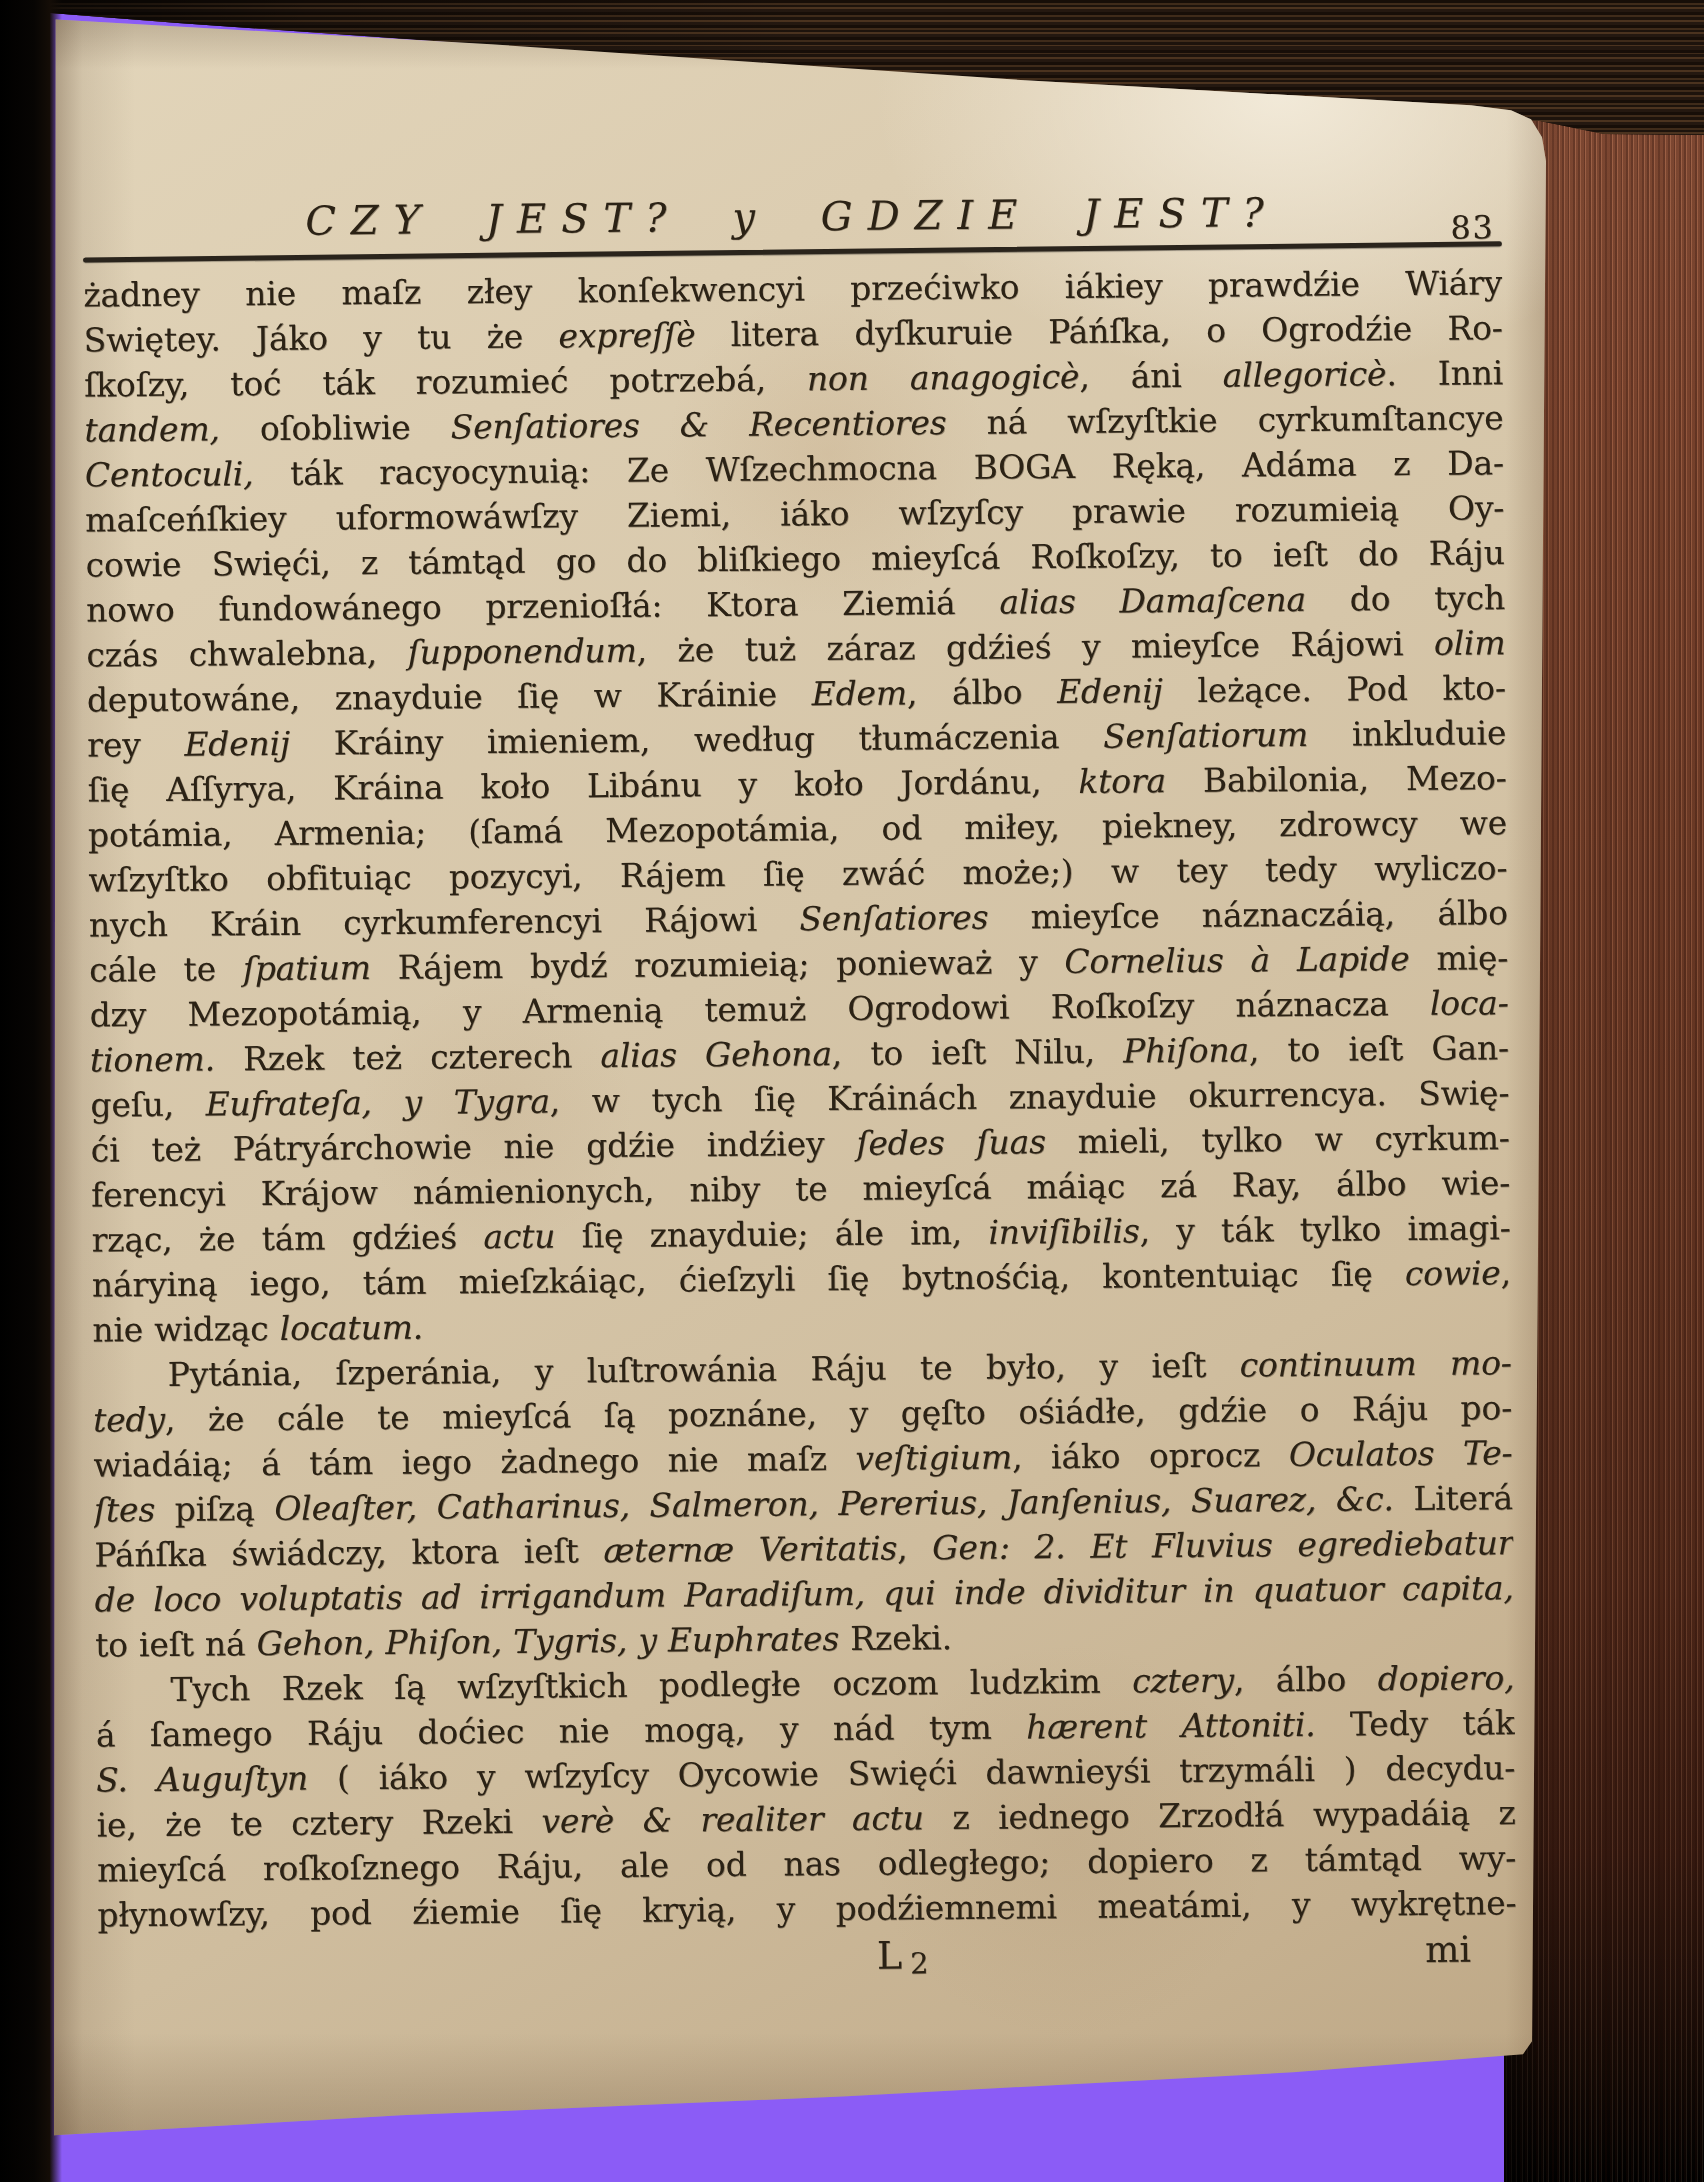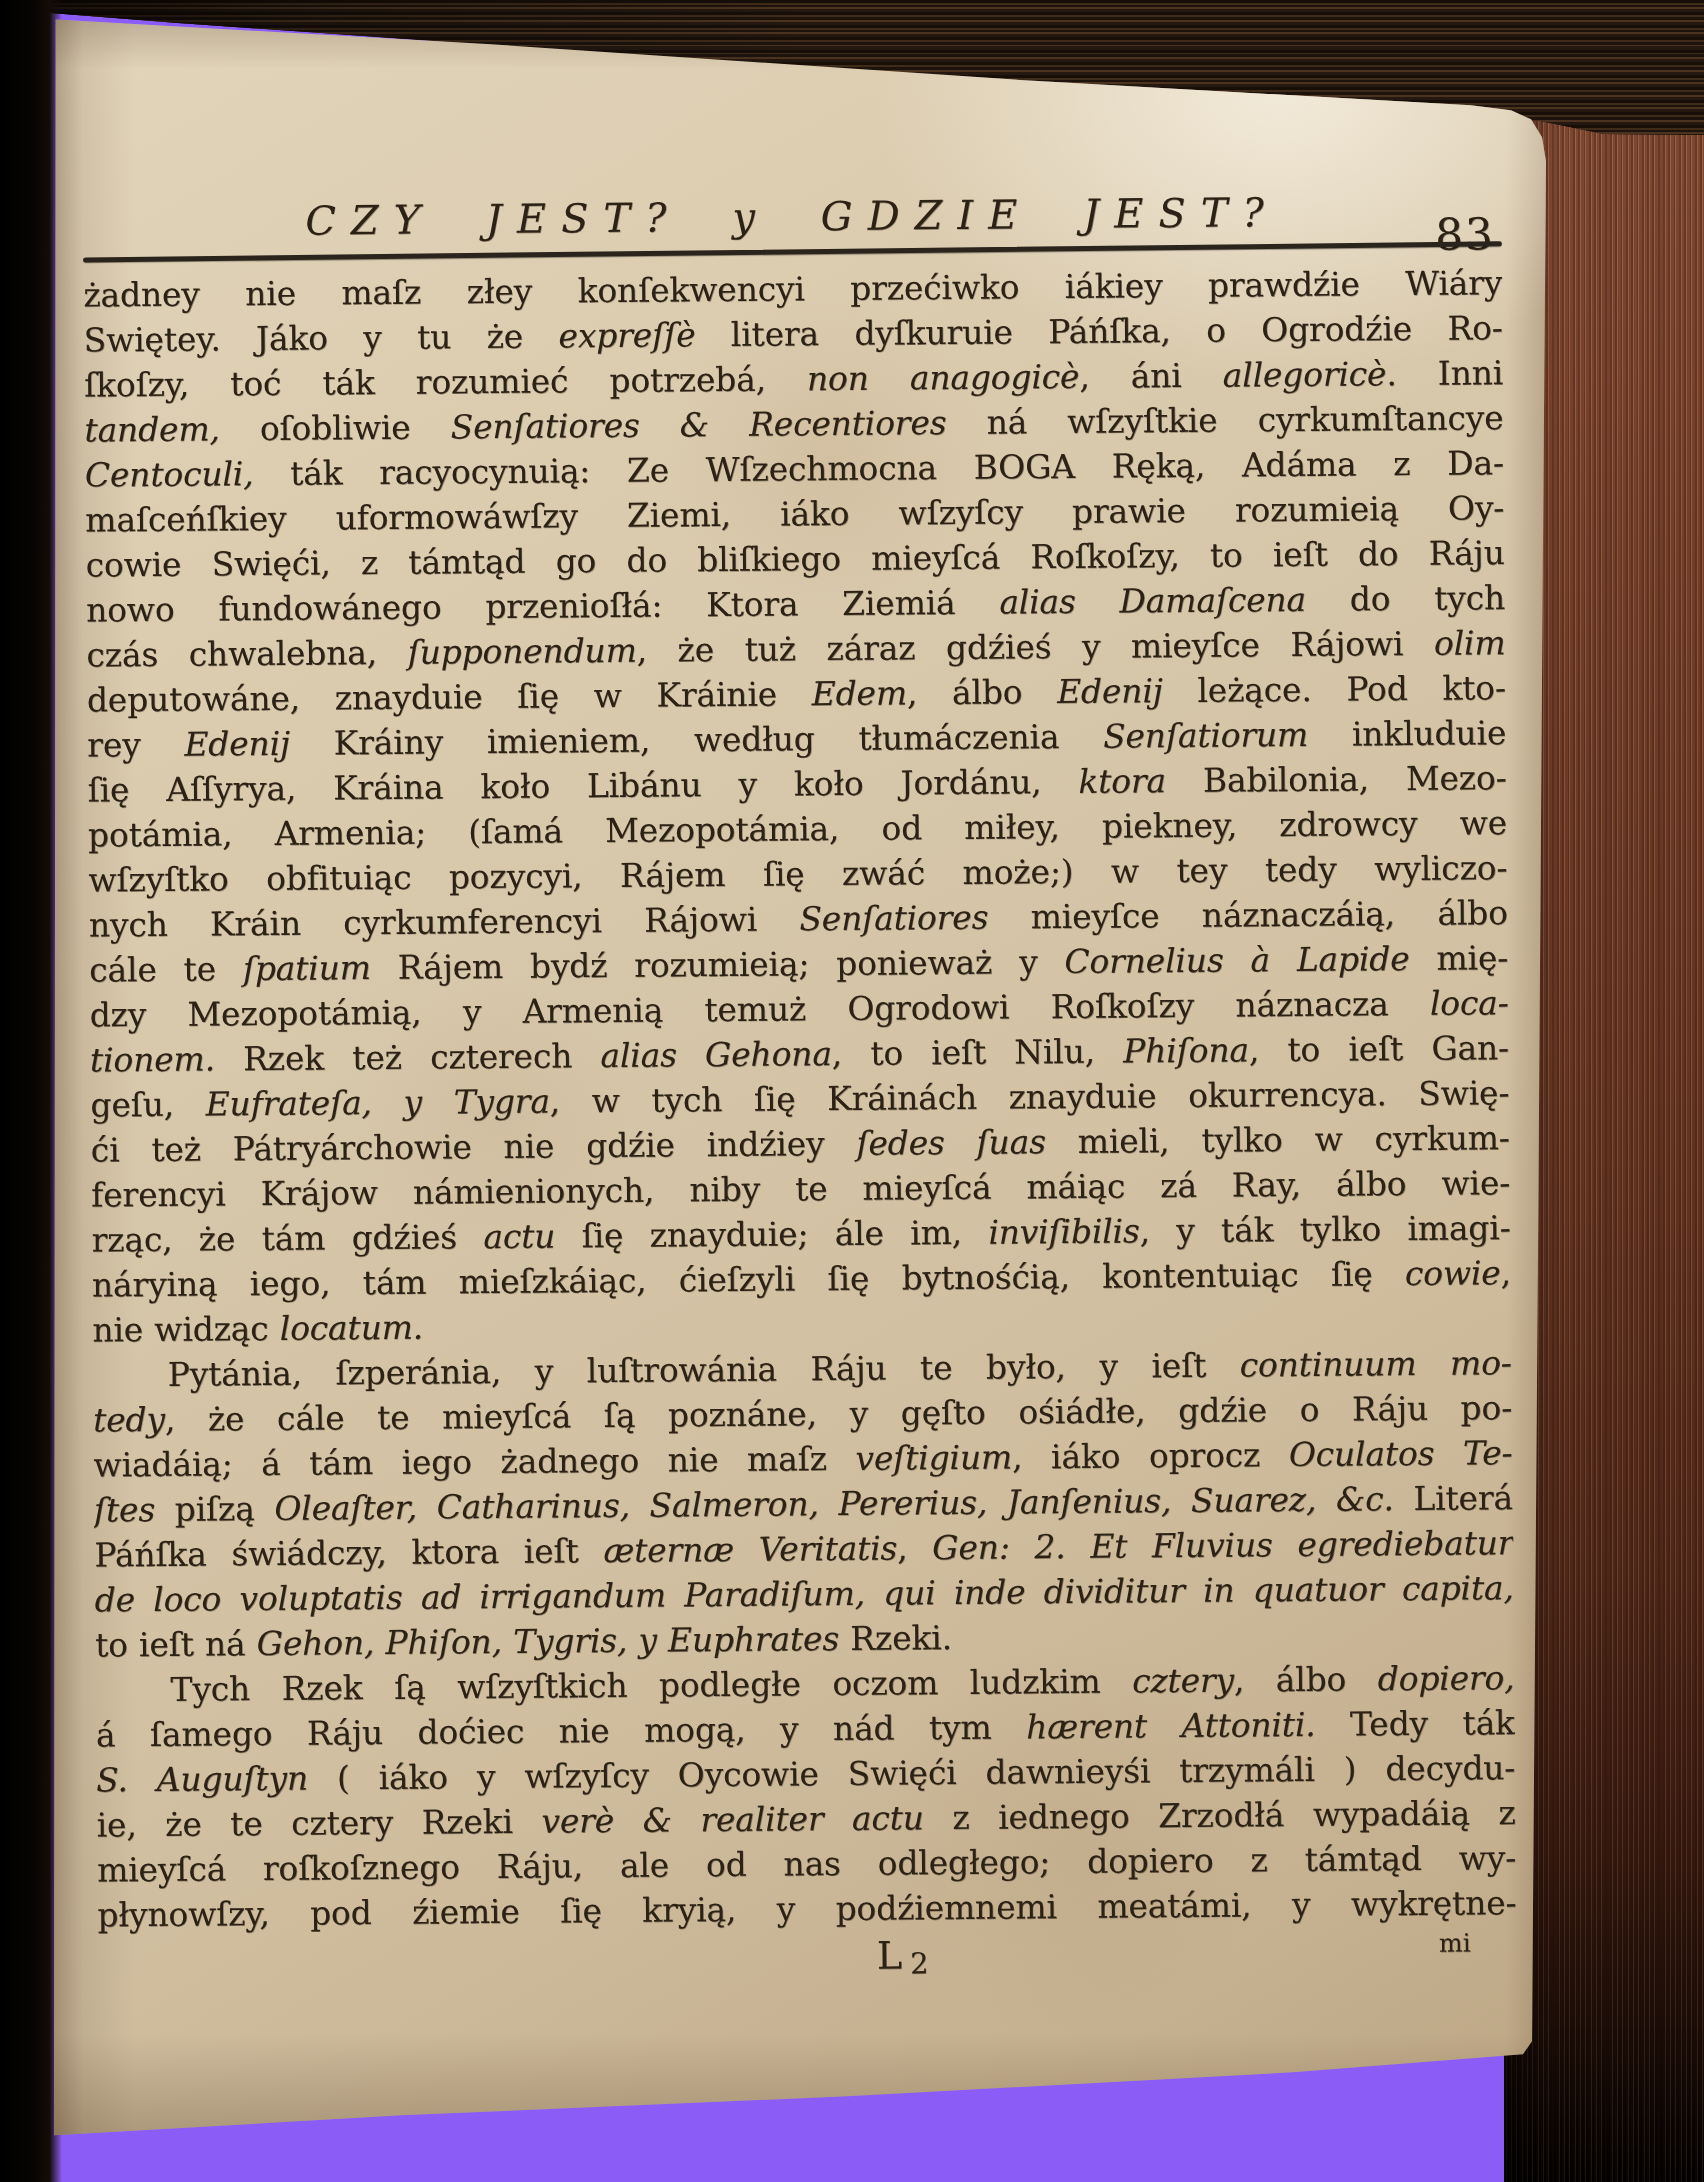--- a/index.html
+++ b/index.html
@@ -38,33 +38,33 @@
       linear-gradient(to left, rgba(100,70,45,0.28) 0%, rgba(100,70,45,0) 3%),
       linear-gradient(to bottom, rgba(60,40,22,0.28) 0%, rgba(60,40,22,0) 3%),
       linear-gradient(150deg, #e2d5ba 0%, #dccdb1 22%, #d6c6a9 45%, #cfbd9e 68%, #c5b08f 88%, #bca684 100%);}
 
   .content{position:absolute;left:41px;top:0;width:1419px;color:#2b2215;
     transform:rotate(-0.5deg);transform-origin:45% 30%;
     text-shadow:0.6px 0.7px 0 rgba(40,28,16,0.40);}
 
   .header-row{position:relative;margin-top:189px;height:52px;}
   .title{text-align:center;font-style:italic;font-size:40px;letter-spacing:15px;word-spacing:23px;white-space:nowrap;}
-  .pagenum{position:absolute;right:7.1px;top:21.4px;font-size:44px;font-style:normal;letter-spacing:1.8px;}
+  .pagenum{position:absolute;right:7.1px;top:21.4px;font-size:32px;font-style:normal;letter-spacing:1.8px;}
   .rule{margin-top:3.6px;height:4.5px;background:#2a241c;border-radius:2.7px;transform:rotate(-0.15deg);box-shadow:0 0.9px 0.9px rgba(0,0,0,0.35);}
 
   .lines{margin-top:12.5px;font-size:33px;line-height:45px;letter-spacing:-0.2px;word-spacing:0.9px;}
   .bl{height:45px;overflow:hidden;text-align:justify;text-align-last:justify;}
   .bl.nj{text-align:left;text-align-last:left;}
   .bl.ind{text-indent:75px;}
   .it{font-style:italic;}
 
   .sigrow{position:relative;height:57px;margin-top:3.6px;font-size:38px;}
   .sig{position:absolute;left:779px;letter-spacing:1.8px;}
   .sig .num{font-size:29px;vertical-align:-4.5px;margin-left:6.2px;}
-  .catch{position:absolute;right:46px;font-size:25px;}
+  .catch{position:absolute;right:46px;font-size:36px;}
 </style>
 </head>
 <body>
 
 <div class="scene">
   <div class="fore-edge"></div>
   <div class="head-edge"></div>
   <div class="spine"></div>
 
   <div class="paper">

